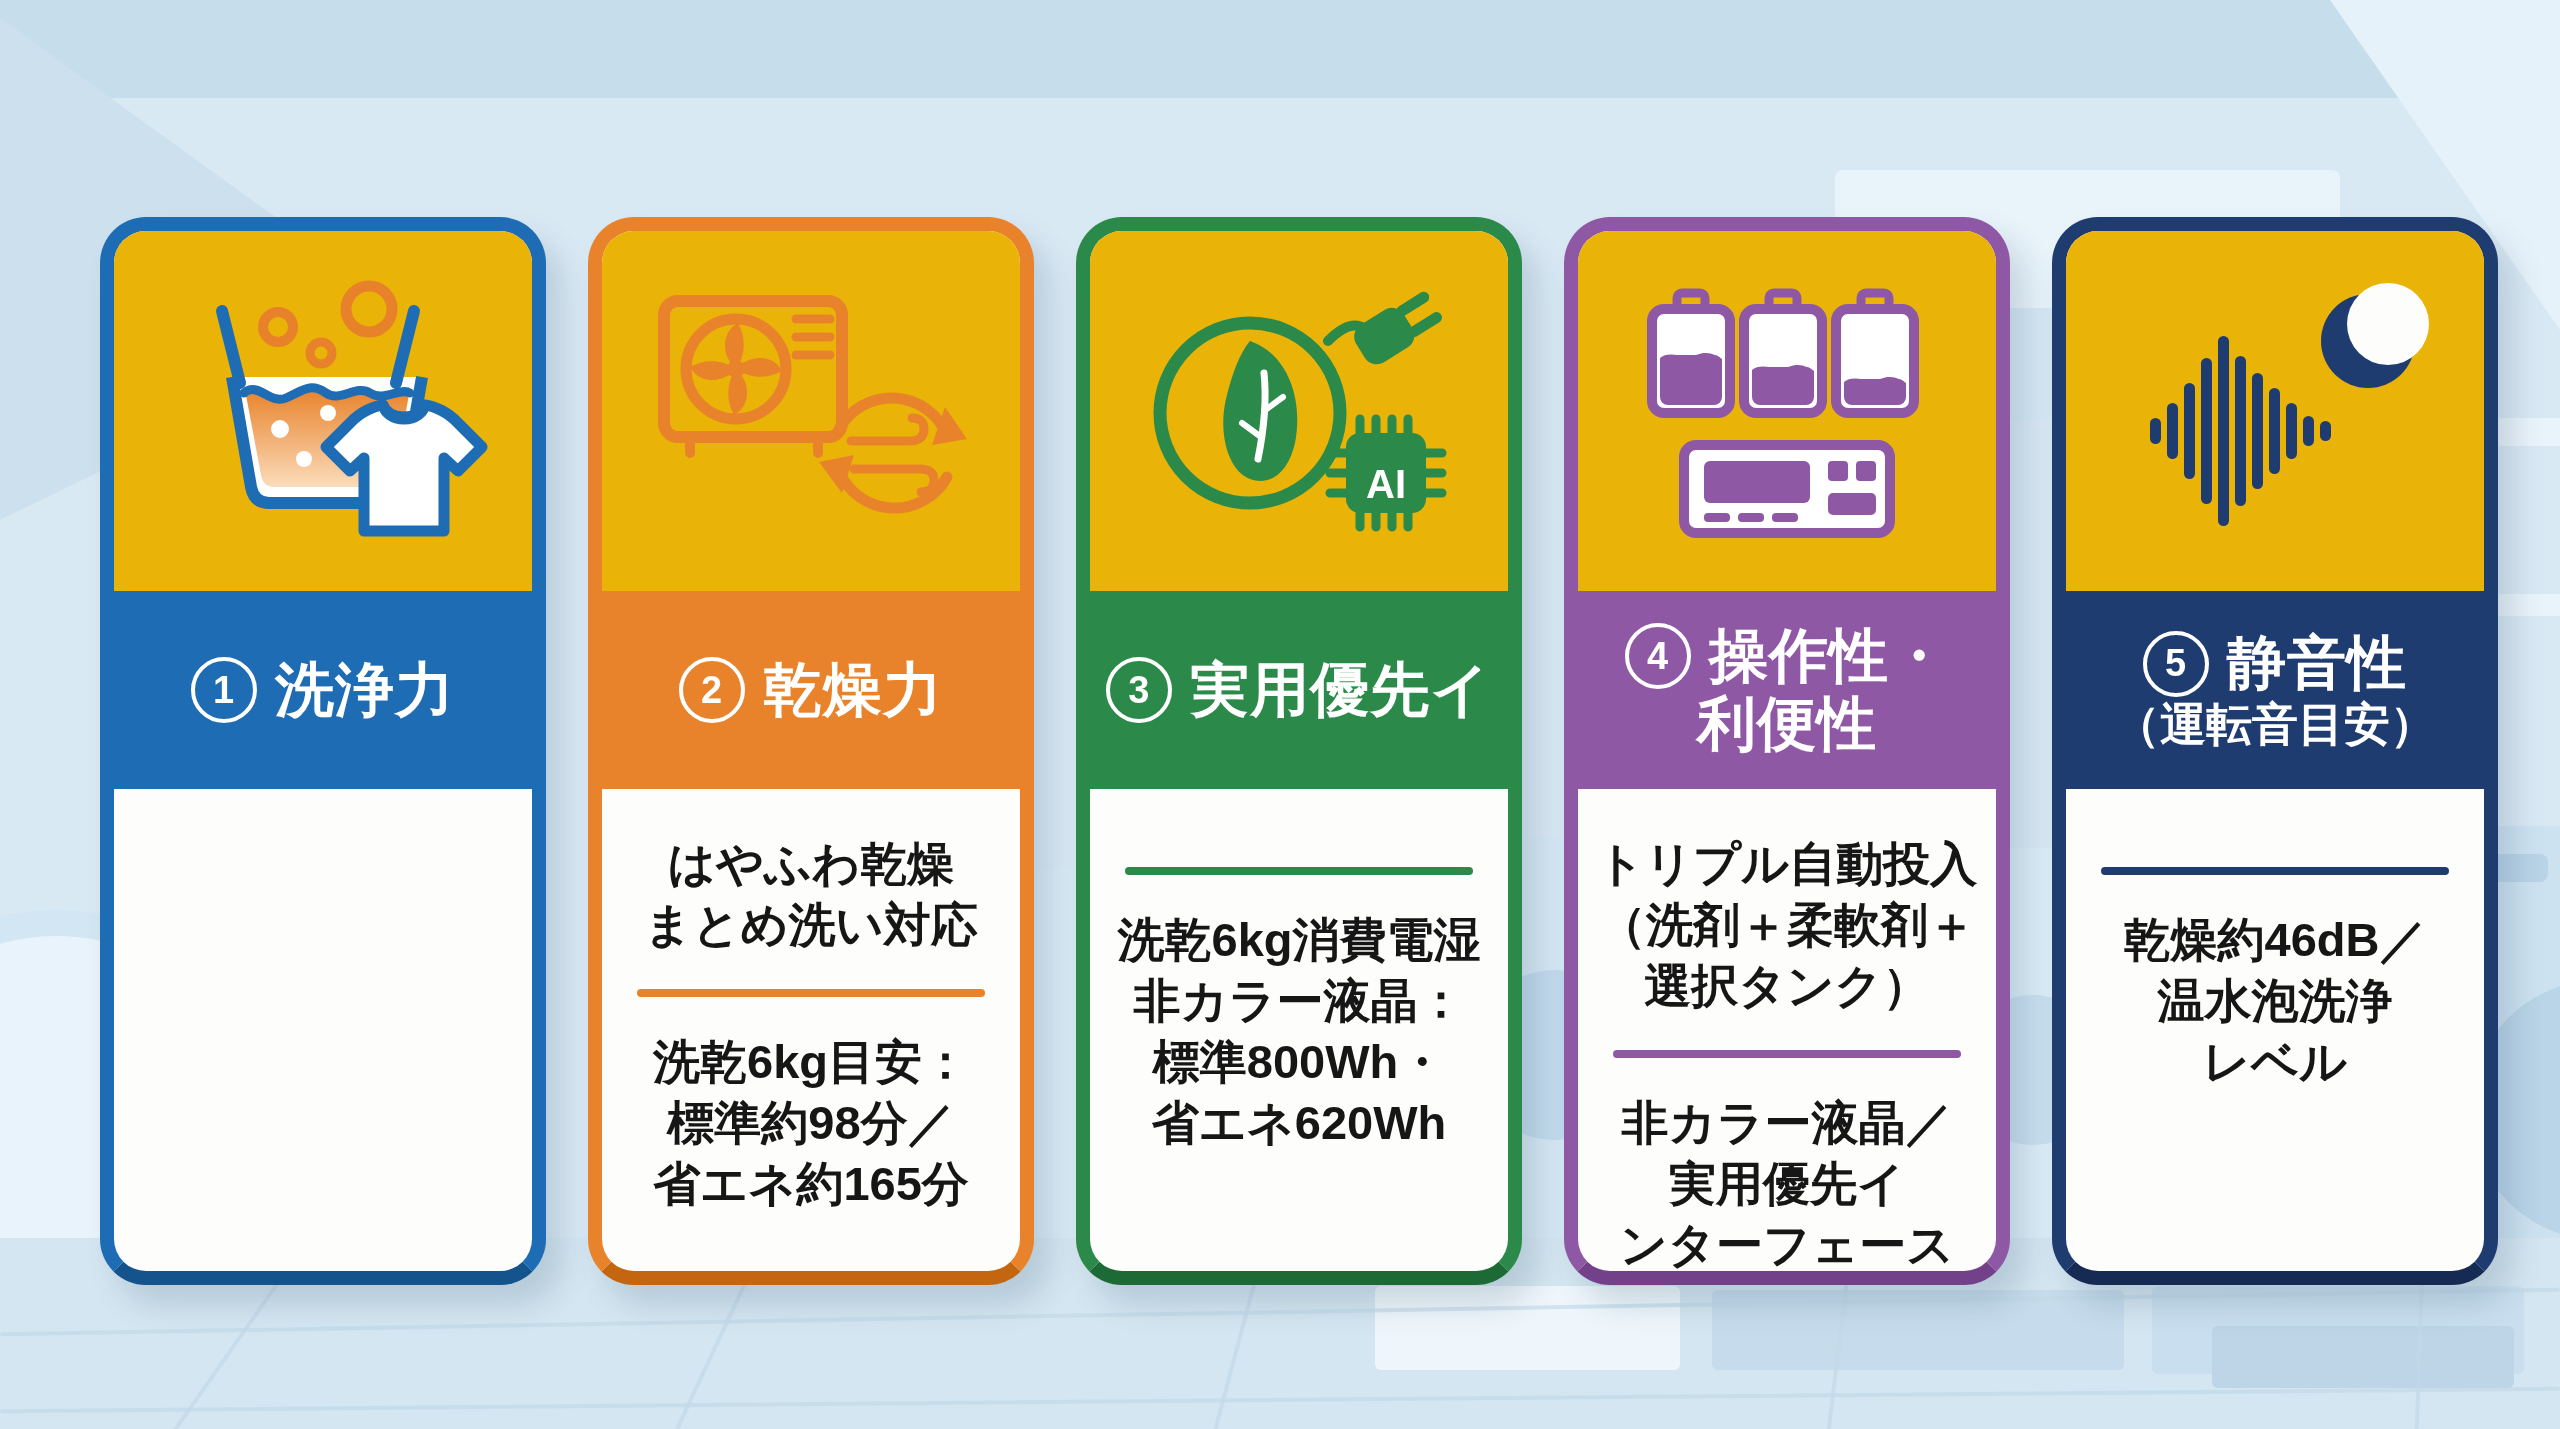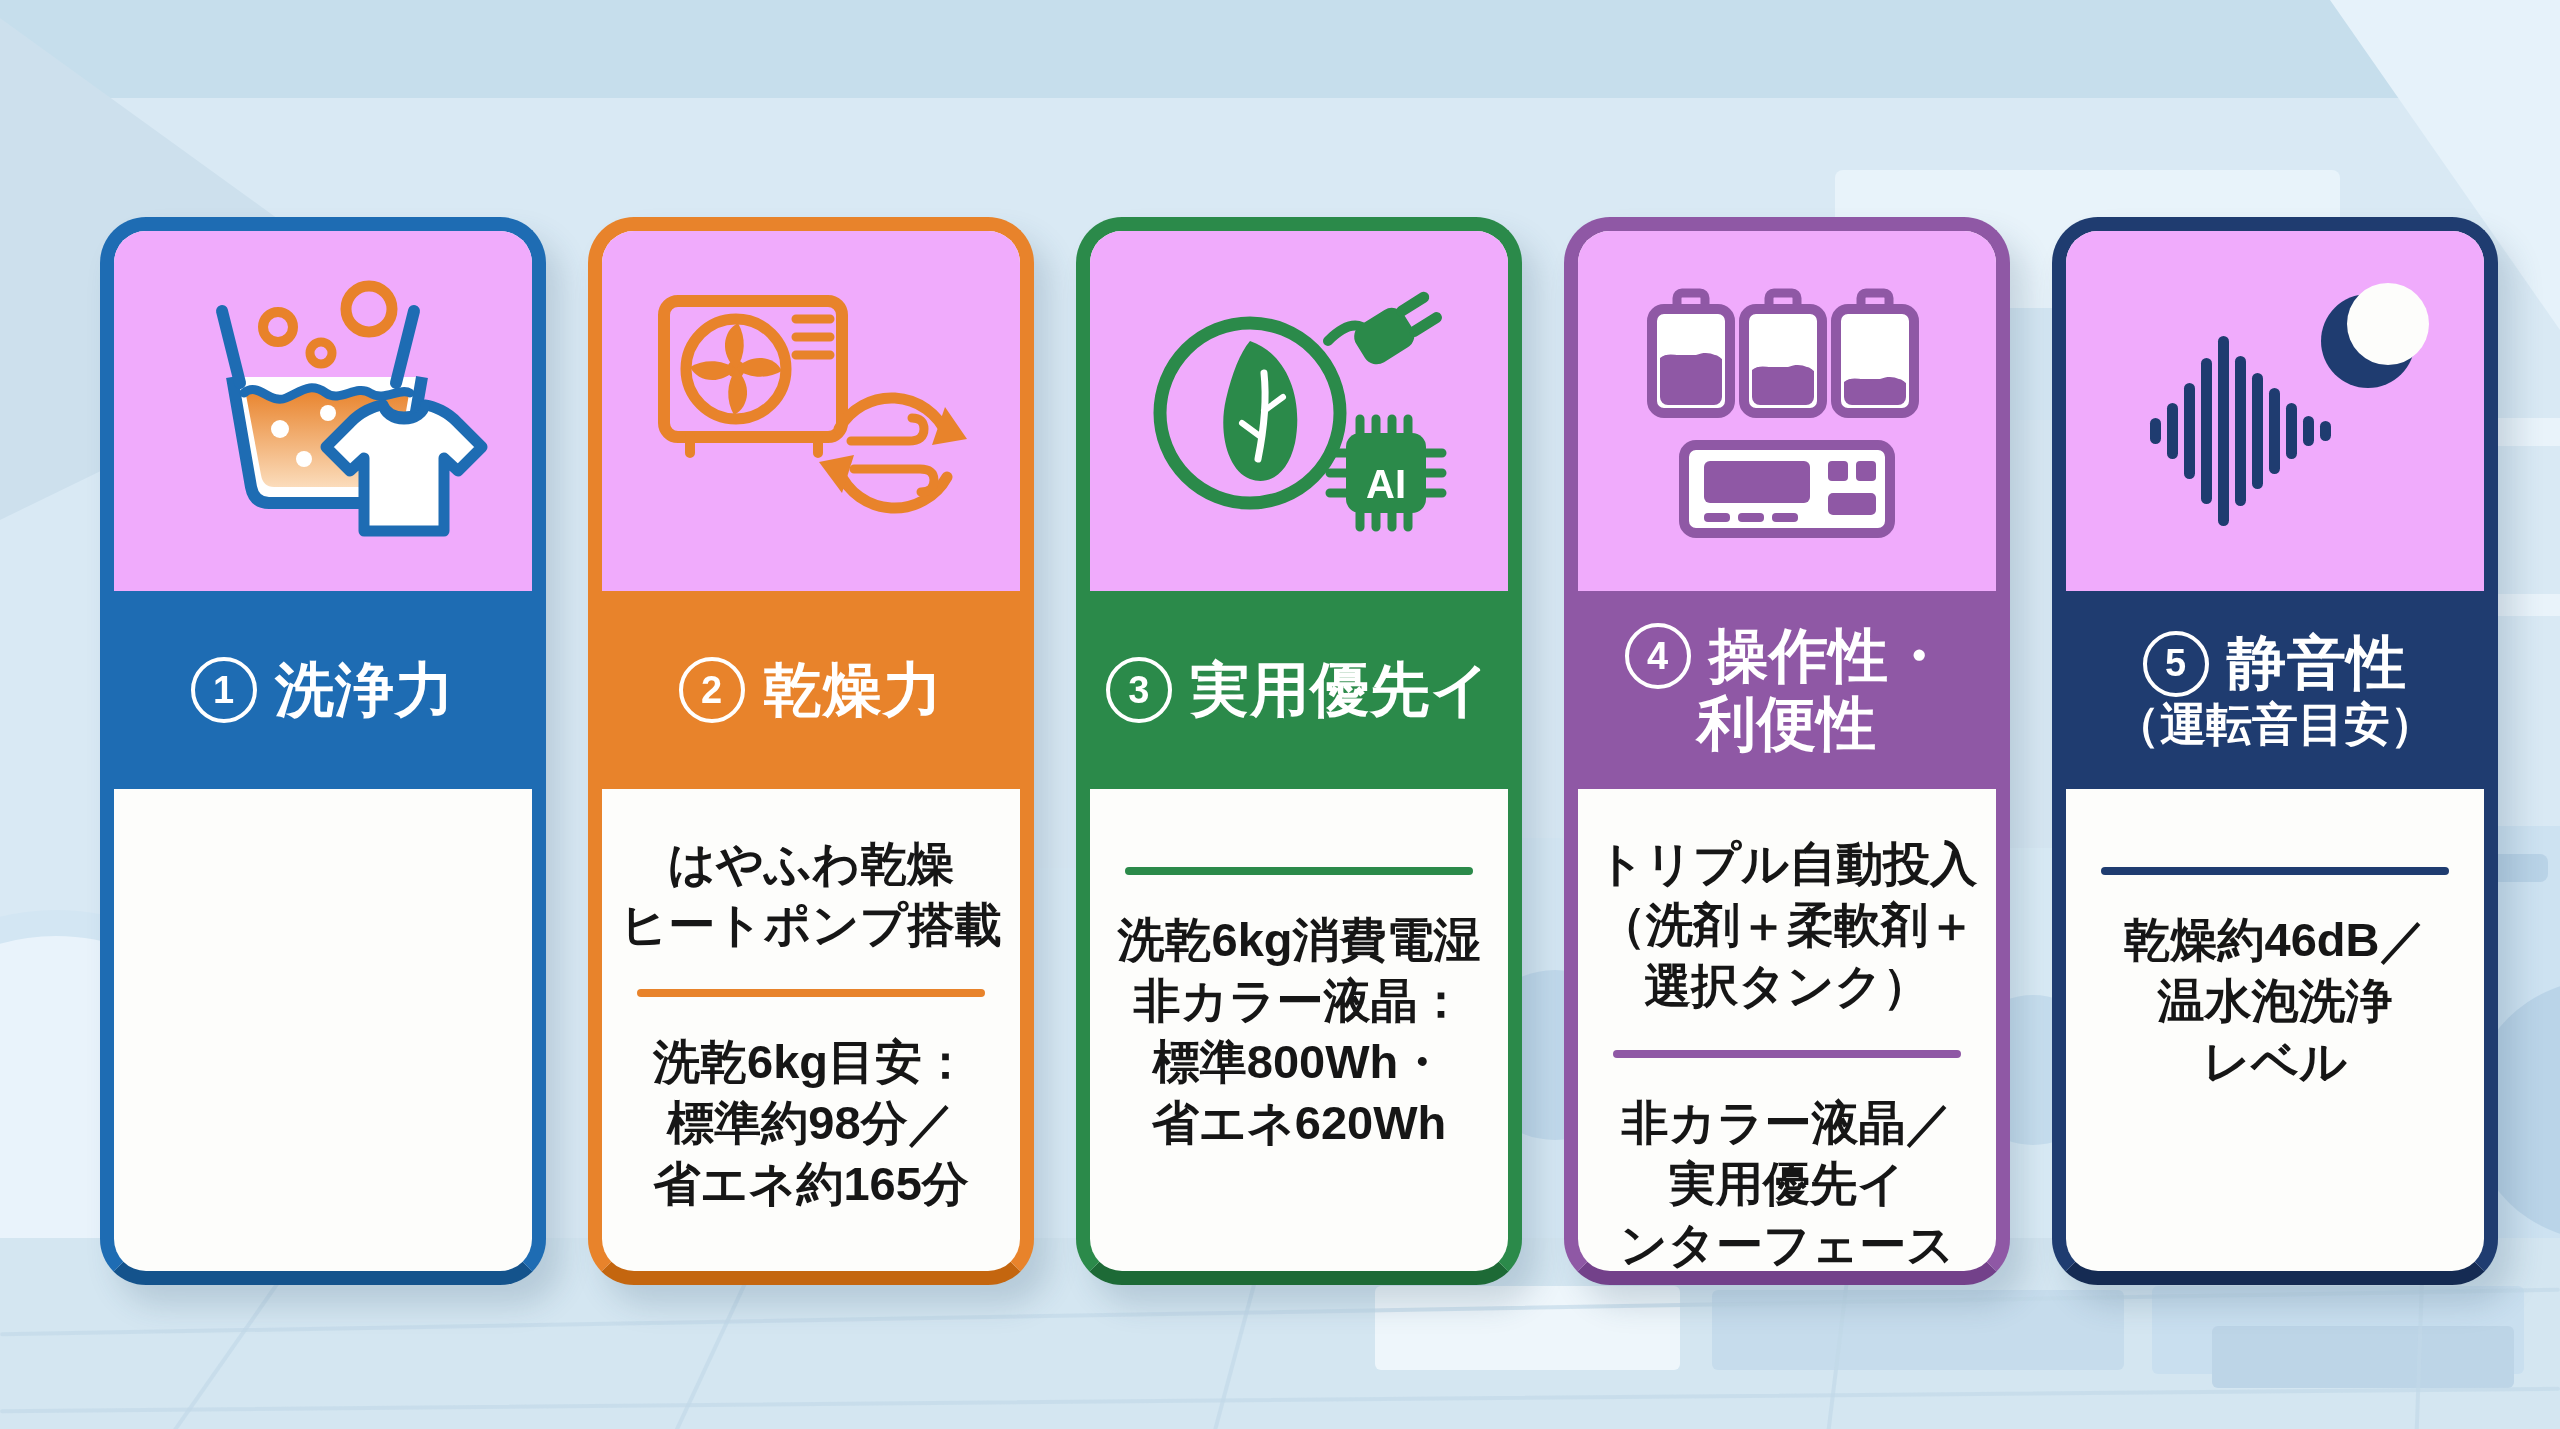--- a/index.html
+++ b/index.html
@@ -52,21 +52,21 @@
     border:14px solid var(--ac); border-bottom-color:var(--ac-dark);
     border-radius:46px; background:#fdfdfb; overflow:hidden;
     display:flex; flex-direction:column;
     box-shadow:16px 20px 30px rgba(45,75,105,.18);
   }
   .c1 { --ac:#1e6cb3; --ac-dark:#14538c; }
   .c2 { --ac:#e8832b; --ac-dark:#c4660f; }
   .c3 { --ac:#2b8a4a; --ac-dark:#1d6a36; }
   .c4 { --ac:#8f58a5; --ac-dark:#73418a; }
   .c5 { --ac:#1f3c70; --ac-dark:#152b53; }
-  .icon-area { height:360px; flex:none; display:flex; align-items:center; justify-content:center; background:#f0abfc; }
+  .icon-area { height:360px; flex:none; display:flex; align-items:center; justify-content:center; background:#eab308; }
   .band {
     flex:none; height:198px; background:var(--ac);
     display:flex; align-items:center; justify-content:center;
   }
   .band-text { text-align:center; color:#fff; font-weight:700; font-size:59px; line-height:1.16; letter-spacing:1px; }
   .num-circle {
     display:inline-flex; align-items:center; justify-content:center;
     width:58px; height:58px; border:4px solid #fff; border-radius:50%;
     font-size:38px; font-weight:700; margin-right:18px; vertical-align:middle; margin-top:-8px;
   }
@@ -181,21 +181,21 @@
         </svg>
       </div>
       <div class="band">
         <div class="band-text">
           <span class="num-circle">2</span><span class="band-title">乾燥力</span>
           <div class="band-sub"></div>
         </div>
       </div>
       <div class="body">
         <div class="feature">はやふわ乾燥
-ヒートポンプ搭載</div>
+まとめ洗い対応</div>
         <div class="rule"></div>
         <div class="spec">洗乾6kg目安：
 標準約98分／
 省エネ約165分</div>
       </div>
     </section>
 
     <section class="card c3">
       <div class="icon-area">
         <svg width="330" height="300" viewBox="0 0 330 300">

